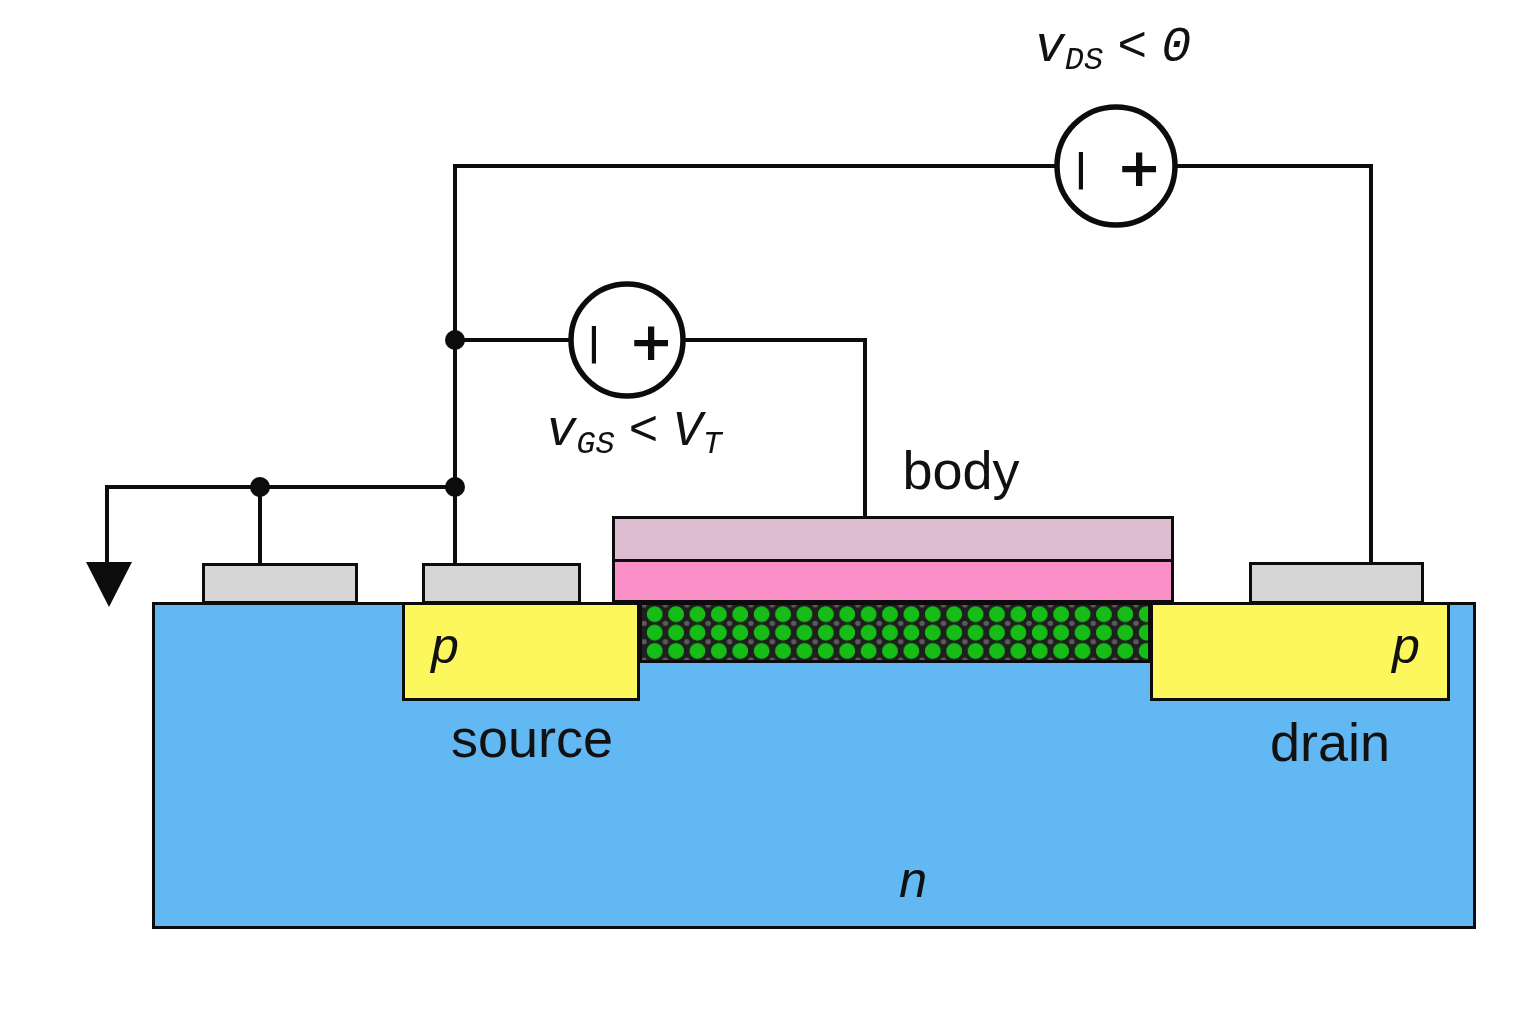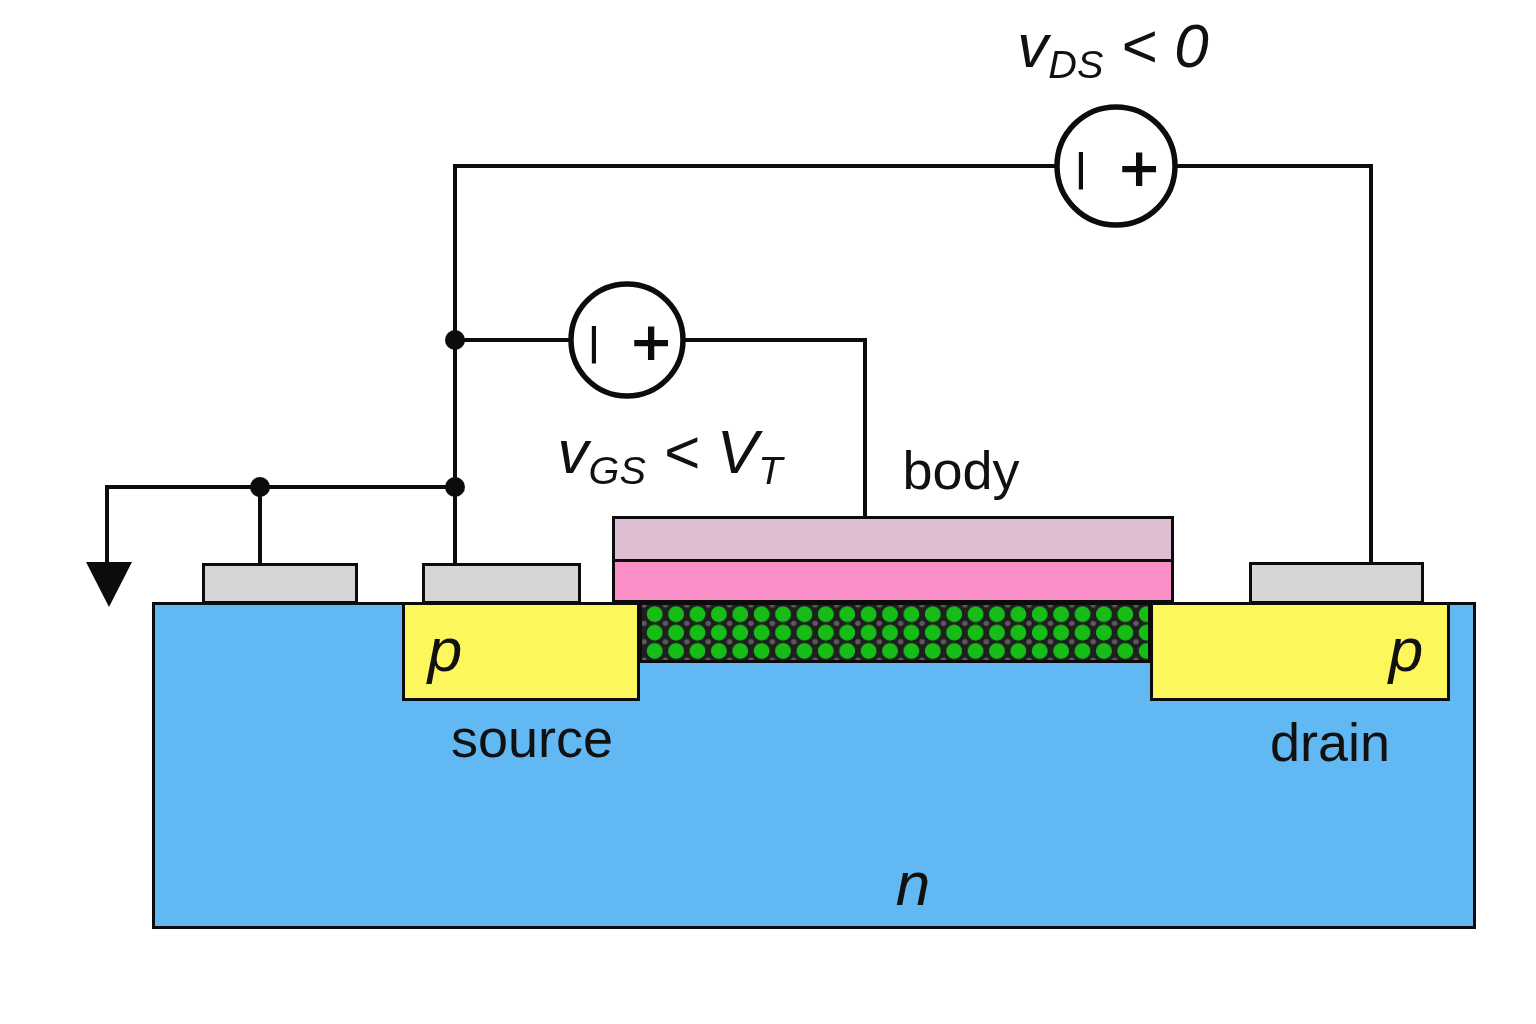--- a/index.html
+++ b/index.html
@@ -28,21 +28,21 @@
       radial-gradient(circle, #5a5a5a 0 2.4px, rgba(0,0,0,0) 3px);
     background-size:21.4px 18.4px, 21.4px 18.4px;
     background-position:2px 0px, 12.7px 9.2px;
   }
   .label{
     position:absolute;transform:translate(-50%,-50%);
     white-space:nowrap;line-height:1;
   }
   .roman{font-family:"Liberation Sans",sans-serif;font-size:54px;}
   .small-roman{font-family:"Liberation Sans",sans-serif;font-size:37px;}
-  .math{font-family:Liberation Sans, sans-serif;font-style:italic;font-size:62px;}
+  .math{font-family:Liberation Mono, monospace;font-style:italic;font-size:50px;}
   .math .sub{font-size:0.64em;font-style:italic;vertical-align:-0.28em;}
   .math .gap{display:inline-block;width:0.28em;}
   .wires{position:absolute;left:0;top:0;z-index:9;}
   .wire{stroke:var(--wire-black,#0c0c0c);stroke-width:4;fill:none;stroke-linecap:square;}
   .src-circle{stroke:var(--wire-black,#0c0c0c);stroke-width:5.5;fill:#ffffff;}
   .dot{fill:var(--wire-black,#0c0c0c);}
   .arrow{fill:var(--wire-black,#0c0c0c);}
   .term{font-family:"DejaVu Sans",sans-serif;font-weight:bold;fill:var(--wire-black,#0c0c0c);}
   .term-minus{font-size:38px;}
   .term-plus{font-size:54px;}
@@ -99,17 +99,17 @@
   <div class="label roman lbl" style="left:1330px;top:742px;">drain</div>
   <div class="label roman lbl" style="left:532px;top:738px;">source</div>
   <div class="label roman lbl" style="left:961px;top:470px;">body</div>
   <div class="label math lbl" style="left:445px;top:650px;">p</div>
   <div class="label math lbl" style="left:1406px;top:650px;">p</div>
   <div class="label math lbl" style="left:913px;top:884px;">n</div>
 
   <div class="label math lbl" style="left:1113px;top:50px;">
     <span>v</span><span class="sub">DS</span><span class="gap"></span><span>&lt;</span><span class="gap"></span><span>0</span>
   </div>
-  <div class="label math lbl" style="left:634px;top:456px;margin-left:36px;">
+  <div class="label math lbl" style="left:634px;top:434px;">
     <span>v</span><span class="sub">GS</span><span class="gap"></span><span>&lt;</span><span class="gap"></span><span>V</span><span class="sub">T</span>
   </div>
 
 </div>
 
 </body></html>

